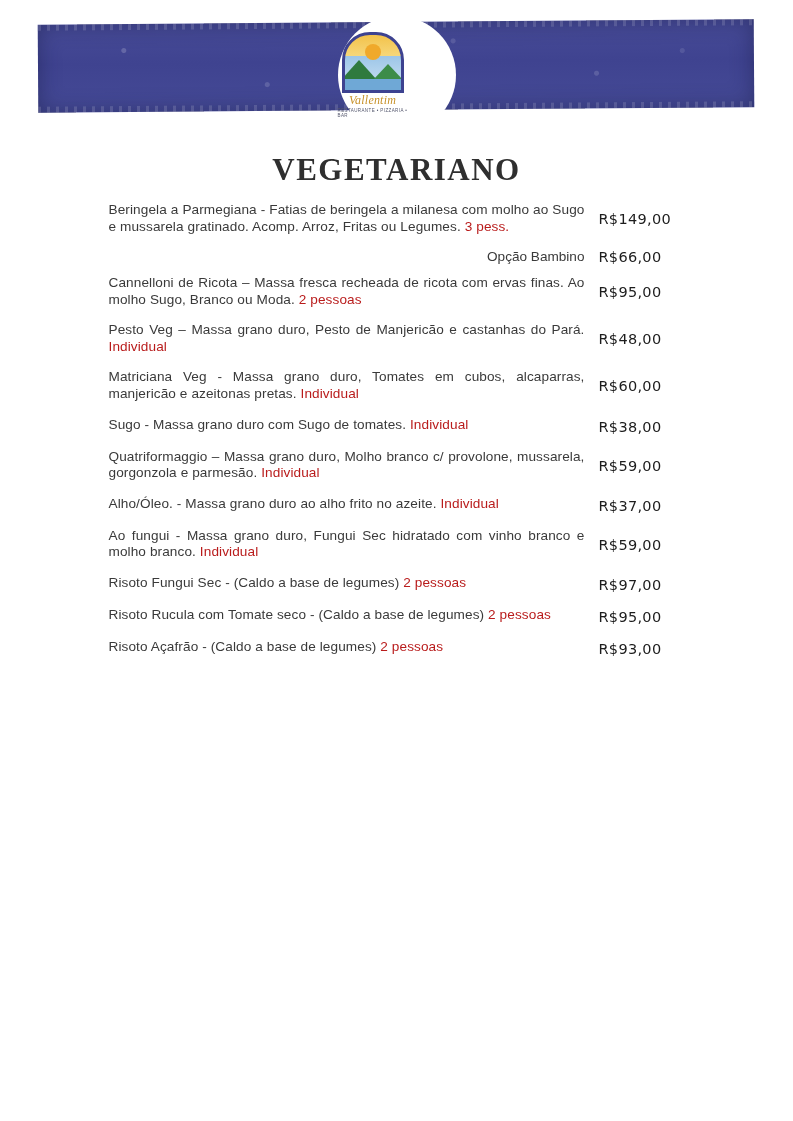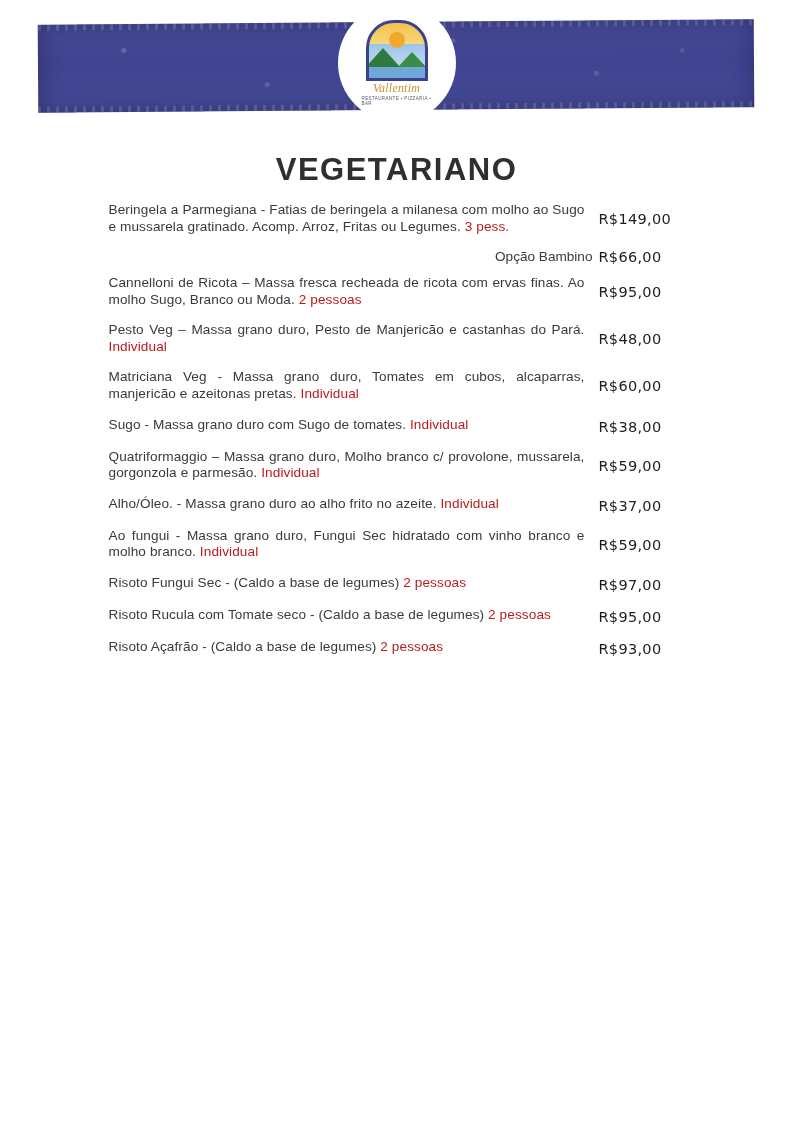--- a/index.html
+++ b/index.html
@@ -47,29 +47,29 @@
     background: repeating-linear-gradient(90deg,
         rgba(255,255,255,0.55) 0 3px, rgba(255,255,255,0) 3px 9px);
     opacity: .25;
   }
   .banner-band::before { top: 0; }
   .banner-band::after  { bottom: 0; }
 
   .logo-badge {
     position: absolute;
     left: 50%;
-    top: 4px;
+    top: 16px;
     transform: translateX(-50%);
     width: 118px;
     height: 118px;
     border-radius: 50%;
     background: #ffffff;
     display: flex;
     align-items: center;
-    justify-content: center;
+    justify-content: flex-start;
   }
   .logo-inner {
     width: 70px;
     height: 86px;
     position: relative;
     display: flex;
     flex-direction: column;
     align-items: center;
   }
   .logo-arch {
@@ -128,21 +128,21 @@
     font-size: 4.5px;
     color: #55586e;
     letter-spacing: .4px;
     margin-top: 2px;
     text-transform: uppercase;
   }
 
   
   .section-title {
     text-align: center;
-    font-family: Liberation Sans, sans-serif;
+    font-family: Liberation Serif, serif;
     font-weight: bold;
     font-size: 31px;
     letter-spacing: 1.5px;
     color: #2f2f2f;
     margin: 24px 0 14px 0;
   }
 
   
   .menu {
     width: 576px;
@@ -180,21 +180,21 @@
   .sub-row {
     display: flex;
     align-items: flex-start;
     margin-top: 2px;
   }
   .sub-label {
     flex: 1 1 auto;
     text-align: right;
     font-size: 13.6px;
     color: #3a3a3a;
-    padding-right: 6px;
+    padding-right: 14px;
   }
   .sub-price {
     flex: 0 0 86px;
     font-family: "DejaVu Sans", sans-serif;
     font-weight: normal;
     font-size: 14.5px;
     color: #1d1d1d;
     letter-spacing: .3px;
   }
   .justify { text-align: justify; }

